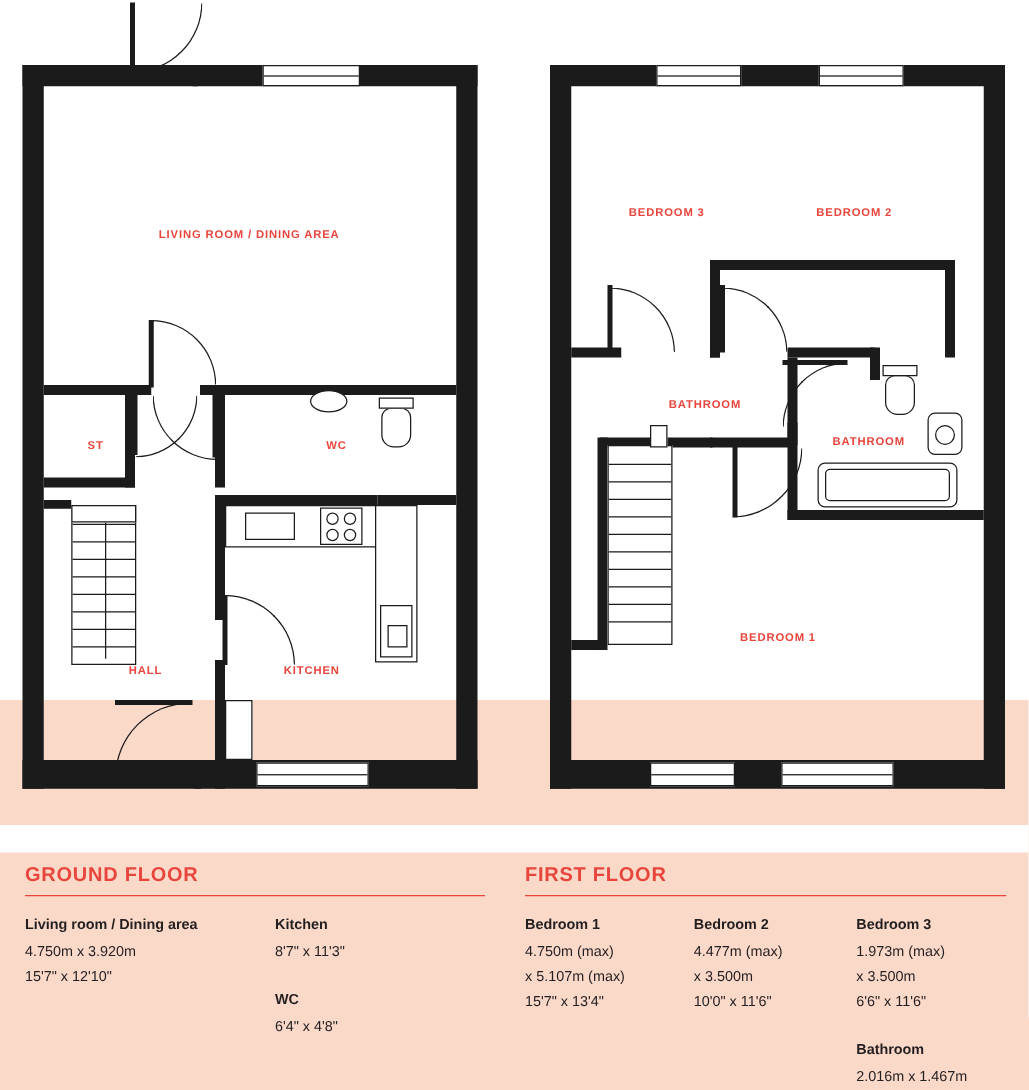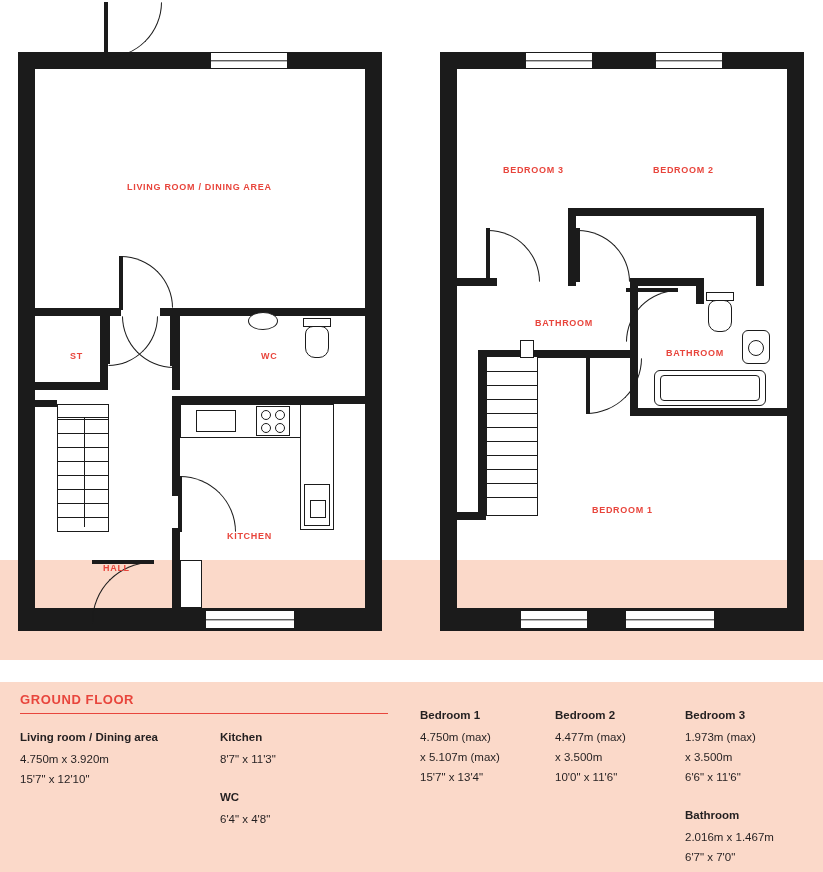--- a/index.html
+++ b/index.html
@@ -42,21 +42,21 @@
   .fix-r { border-radius: 50%; }
 
   
   .stair { position:absolute; border:1.4px solid #1b1b1b; background:#fff; }
   .stair-step { position:absolute; background:#1b1b1b; height:1.2px; left:0; right:0; }
   .stair-arrow { position:absolute; background:#1b1b1b; width:1.2px; }
 
   
   .key { position: absolute; }
   .key-title {
-    color: #e8453c; font-weight: 700; font-size: 13px; letter-spacing: 0.6px;
+    color: #e8453c; font-weight: 700; font-size: 16px; letter-spacing: 0.6px;
     padding-bottom: 6px; border-bottom: 1.5px solid #e8453c;
   }
   .key-cols { display: flex; gap: 0; margin-top: 13px; }
   .key-col { font-size: 11.5px; color: #231f20; line-height: 20px; }
   .key-room { font-weight: 700; margin-bottom: 2px; }
   .key-line { font-weight: 400; }
   .key-block { margin-bottom: 18px; }
 </style>
 </head>
 <body>
@@ -138,21 +138,21 @@
     <div class="fix fix-r" style="left:261px; top:423px; width:10px; height:10px;"></div>
     <div class="fix fix-r" style="left:275px; top:423px; width:10px; height:10px;"></div>
     <div class="fix" style="left:300px; top:404px; width:34px; height:126px;"></div>
     <div class="fix" style="left:304px; top:484px; width:26px; height:42px;"></div>
     <div class="fix" style="left:310px; top:500px; width:16px; height:18px;"></div>
     <div class="fix" style="left:180px; top:560px; width:22px; height:48px;"></div>
 
     <div class="room-label" style="left:127px; top:182px;">LIVING ROOM / DINING AREA</div>
     <div class="room-label" style="left:70px; top:351px;">ST</div>
     <div class="room-label" style="left:261px; top:351px;">WC</div>
-    <div class="room-label" style="left:103px; top:531px;margin-top:32px;">HALL</div>
+    <div class="room-label" style="left:103px; top:531px;">HALL</div>
     <div class="room-label" style="left:227px; top:531px;">KITCHEN</div>
   </div>
 
   <div class="plan" style="left:420px; top:0px; width:400px; height:660px;">
 
     <div class="wall" style="left:20px; top:52px; width:364px; height:17px;"></div>
     <div class="wall" style="left:20px; top:608px; width:364px; height:23px;"></div>
     <div class="wall" style="left:20px; top:52px; width:17px; height:579px;"></div>
     <div class="wall" style="left:367px; top:52px; width:17px; height:579px;"></div>
 
@@ -236,20 +236,21 @@
         </div>
         <div class="key-block">
           <div class="key-room">WC</div>
           <div class="key-line">6'4" x 4'8"</div>
         </div>
       </div>
     </div>
   </div>
 
   <div class="key" style="left:420px; top:692px; width:385px;">
+    <div class="key-title">FIRST FLOOR</div>
     <div class="key-cols">
       <div class="key-col" style="width:135px;">
         <div class="key-block">
           <div class="key-room">Bedroom 1</div>
           <div class="key-line">4.750m (max)</div>
           <div class="key-line">x 5.107m (max)</div>
           <div class="key-line">15'7" x 13'4"</div>
         </div>
       </div>
       <div class="key-col" style="width:130px;">

